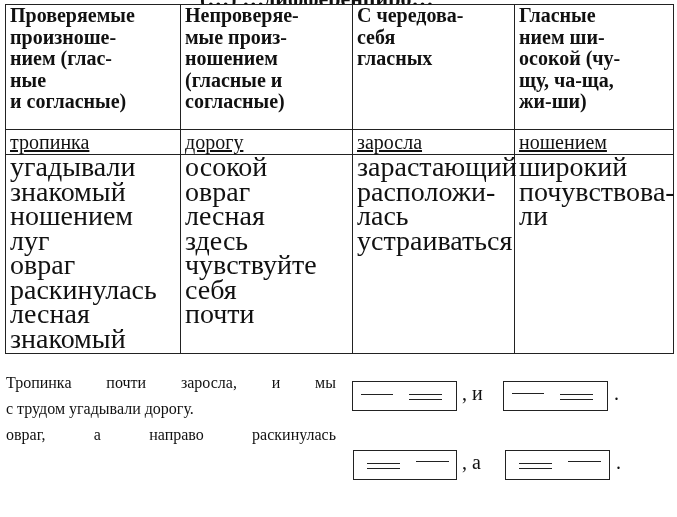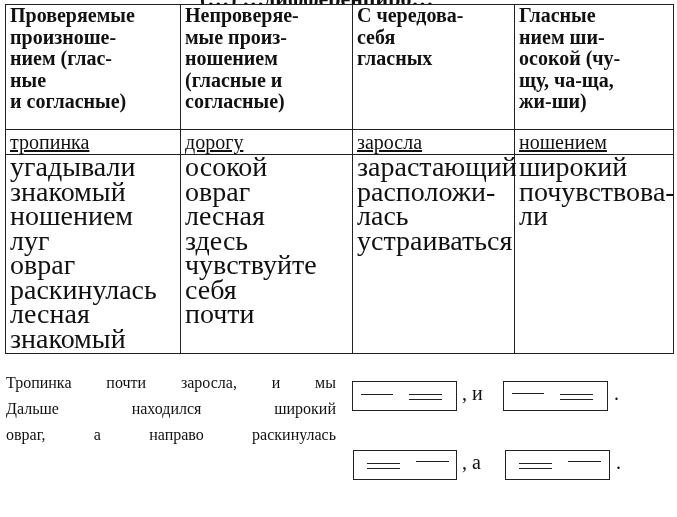--- a/index.html
+++ b/index.html
@@ -110,21 +110,21 @@
       <span>широкий</span>
       <span>почувствова-</span>
       <span>ли</span>
     </td>
   </tr>
 </tbody>
   </table>
 
 <div class="exercise">
   <p>Тропинка почти заросла, и мы</p>
-  <p>Дальше находился широкий</p>
+  <p class="last">с трудом угадывали дорогу.</p>
   <p>овраг, а направо раскинулась</p>
 </div>
 
 <div class="scheme" style="left:352px; top:381px; width:105px;">
   <div class="ln" style="left:8px; width:32px; top:12px;"></div>
   <div class="ln" style="left:56px; width:33px; top:12px;"></div>
   <div class="ln" style="left:56px; width:33px; top:17px;"></div>
 </div>
 <div class="sep" style="left:462px; top:382px;">, и</div>
 <div class="scheme" style="left:503px; top:381px; width:105px;">

